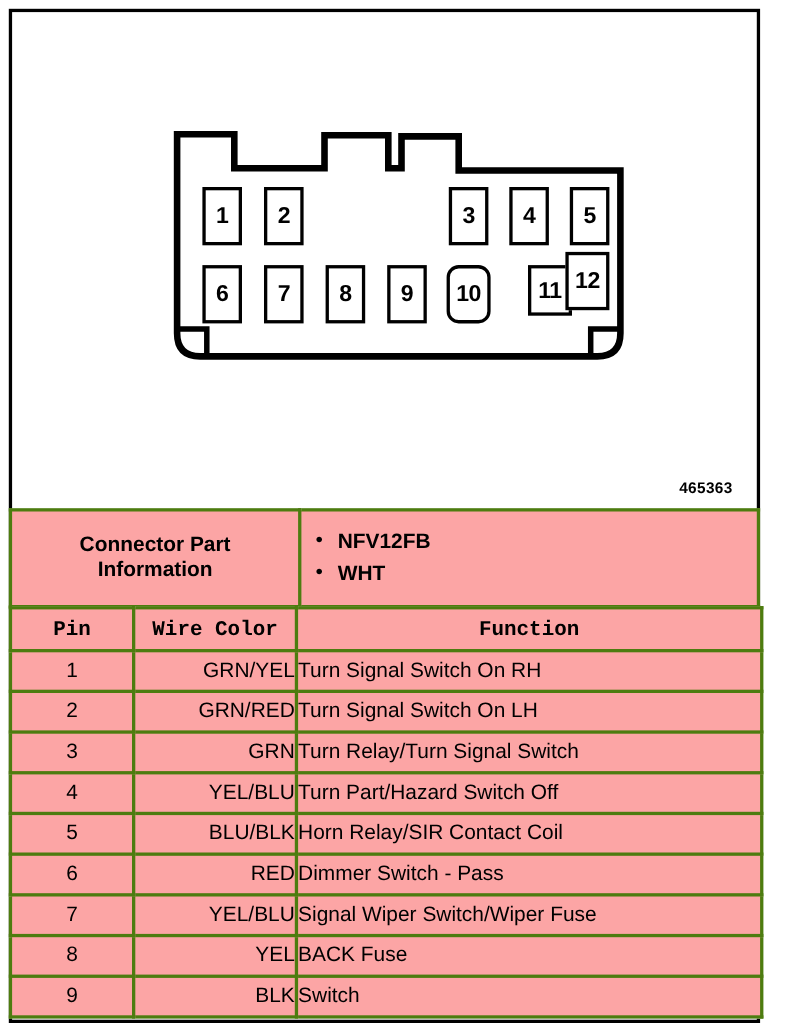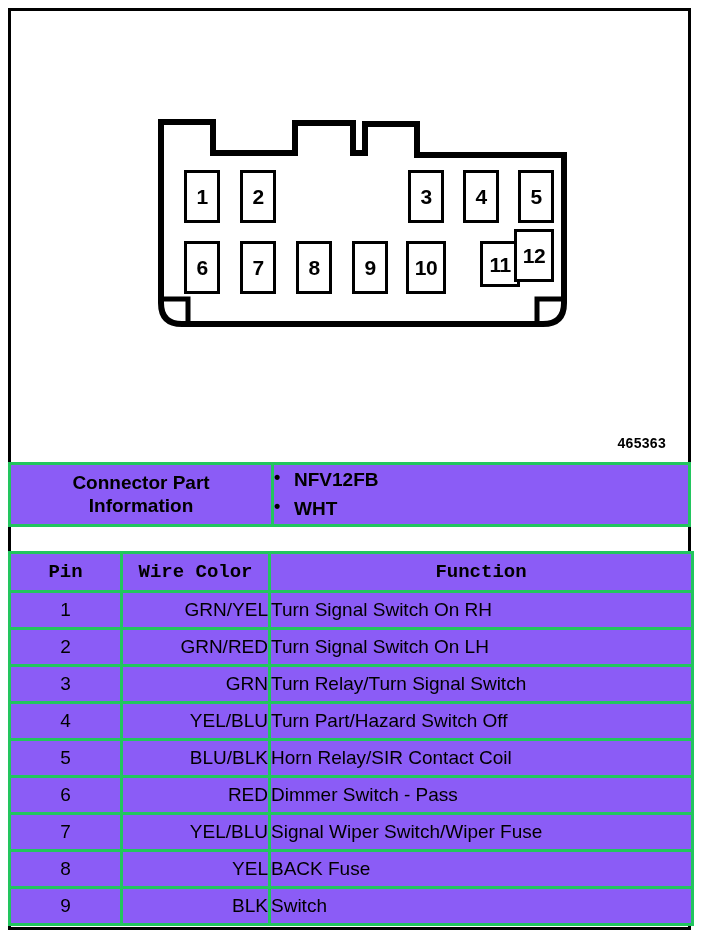--- a/index.html
+++ b/index.html
@@ -81,39 +81,39 @@
   }
   #info-table {
     top: 462px;
     width: 683px;
   }
   #pin-table {
     top: 551px;
     width: 683px;
   }
   #info-table td, #pin-table td, #pin-table th {
-    border: 3px solid #22c55e;
+    border: 3px solid #4d7c0f;
     padding: 0;
-    background: #8b5cf6;
+    background: #fca5a5;
   }
 
   td.info-label {
     width: 260px;
     text-align: center;
     font-size: 19px;
     font-weight: 700;
     line-height: 1.22;
     padding: 8px 4px 9px 4px;
   }
   td.info-values {
     padding: 6px 0 6px 26px;
     vertical-align: middle;
   }
   ul.bullets {
-    margin: 0;
+    margin: 13px;
     padding: 0 0 0 20px;
     list-style: none;
   }
   ul.bullets li {
     font-size: 19px;
     font-weight: 700;
     line-height: 1.55;
     position: relative;
   }
   ul.bullets li::before {
@@ -201,21 +201,21 @@
     <div class="pin-box" style="left:176px; top:162px; width:36px; height:53px;">1</div>
     <div class="pin-box" style="left:232px; top:162px; width:36px; height:53px;">2</div>
     <div class="pin-box" style="left:400px; top:162px; width:36px; height:53px;">3</div>
     <div class="pin-box" style="left:455px; top:162px; width:36px; height:53px;">4</div>
     <div class="pin-box" style="left:510px; top:162px; width:36px; height:53px;">5</div>
 
     <div class="pin-box" style="left:176px; top:233px; width:36px; height:53px;">6</div>
     <div class="pin-box" style="left:232px; top:233px; width:36px; height:53px;">7</div>
     <div class="pin-box" style="left:288px; top:233px; width:36px; height:53px;">8</div>
     <div class="pin-box" style="left:344px; top:233px; width:36px; height:53px;">9</div>
-    <div class="pin-box" style="left:398px; top:233px; width:40px; height:53px;">10</div>
+    <div class="pin-box" style="left:398px; top:233px; width:40px; height:53px;border-radius:11px;">10</div>
     <div class="pin-box" style="left:472px; top:233px; width:40px; height:46px;">11</div>
     <div class="pin-box" style="left:506px; top:221px; width:40px; height:53px;">12</div>
 
     <div id="part-number">465363</div>
   </div>
 
   <table id="info-table">
     <tbody>
       <tr>
         <td class="info-label">

